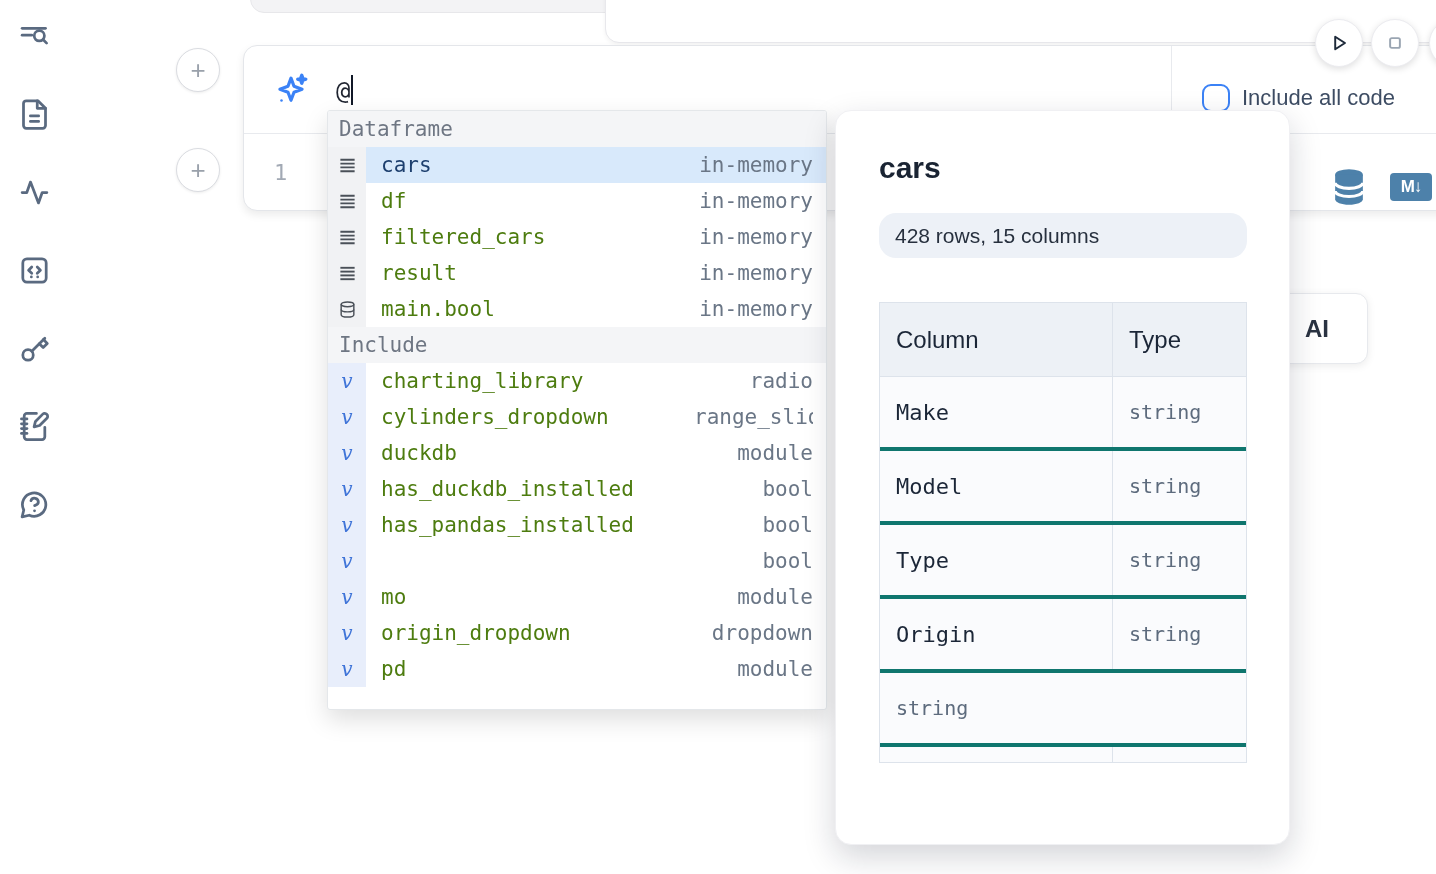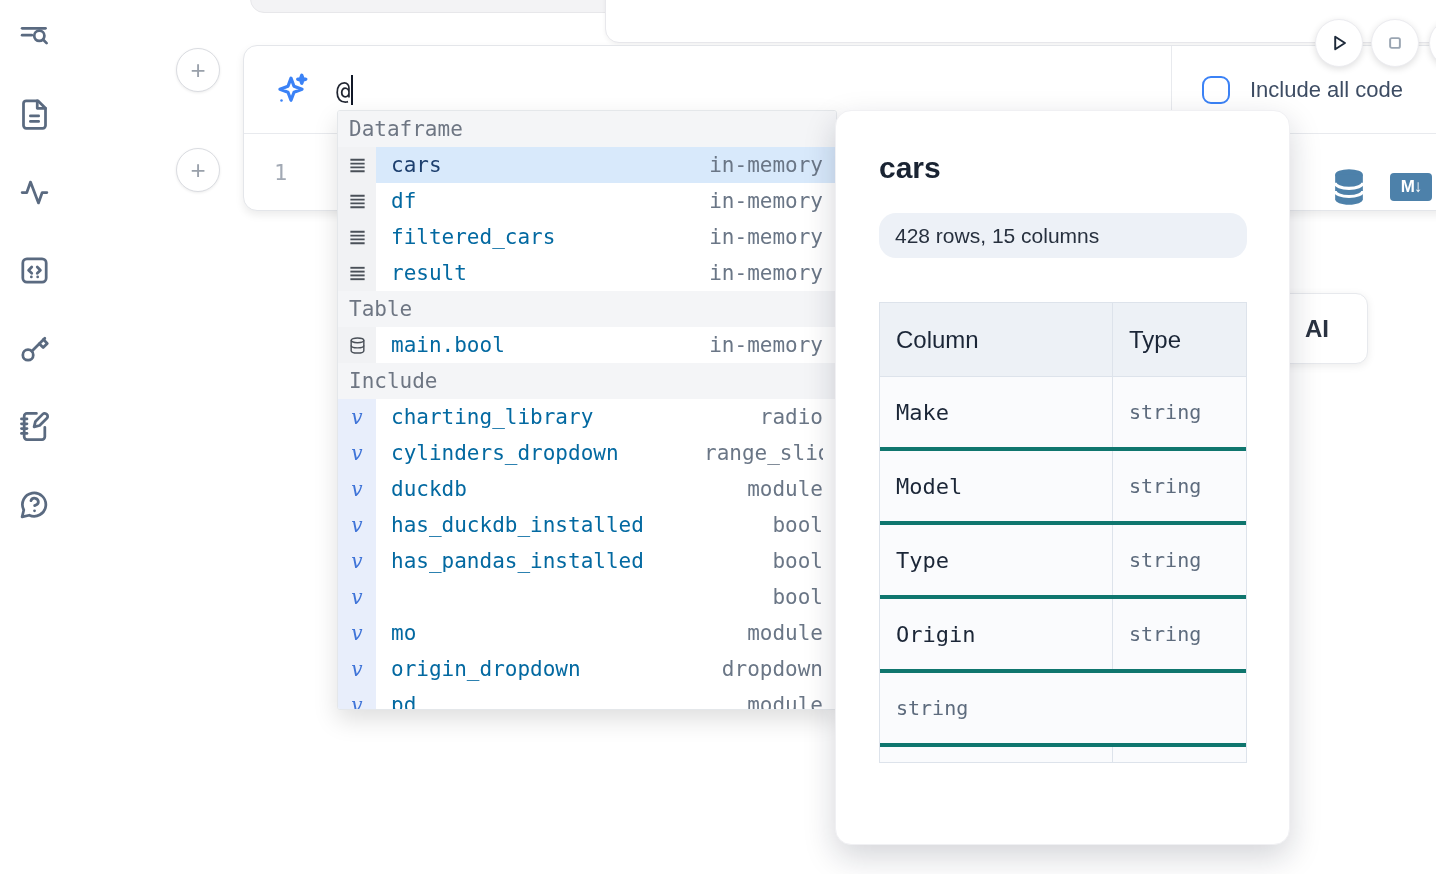--- a/index.html
+++ b/index.html
@@ -26,22 +26,22 @@
           background:#fff; border:1px solid #e4e6ea; border-radius:14px;
           box-shadow:0 4px 9px rgba(0,0,0,.08); z-index:2; }
   #prompt-row { position:relative; height:88px; display:flex; align-items:center;
                 border-bottom:1px solid #e8eaee; }
   #sparkles { margin-left:28px; width:38px; height:38px; color:#3b82f6; }
   #prompt-text { margin-left:26px; font-family:"DejaVu Sans Mono", monospace;
                  font-size:24px; color:#1f2430; }
   #caret { display:inline-block; width:2px; height:30px; background:#111827;
            vertical-align:-6px; margin-left:1px; }
   #prompt-divider { position:absolute; left:927px; top:0; height:87px; border-left:1px solid #e8eaee; }
-  #include-group { position:absolute; left:958px; top:0; height:87px; display:flex;
-                   align-items:center; gap:20px; }
+  #include-group { position:absolute; left:958px; top:8px; height:87px; display:flex;
+                   align-items:center; gap:12px; }
   #include-checkbox { width:28px; height:28px; border:2px solid #3b82f6; border-radius:9px;
                       background:#fff; cursor:pointer; }
   #include-label { font-size:22px; color:#3d4c63; }
 
   #code-row { position:relative; height:77px; display:flex; align-items:center; }
   #line-number { margin-left:30px; font-family:"DejaVu Sans Mono", monospace;
                  font-size:22px; color:#a2a9b4; }
   #code-actions { position:absolute; left:1086px; top:33px; height:40px; display:flex;
                   align-items:center; gap:22px; }
   #db-big-icon svg { width:38px; height:40px; display:block; }
@@ -63,36 +63,36 @@
   #btn-run { left:1315px; } #btn-stop { left:1371px; } #btn-extra { left:1429px; }
 
   
   #ai-button { position:absolute; left:1140px; top:293px; width:228px; height:71px;
                background:#fff; border:1px solid #e7e9ed; border-radius:12px;
                box-shadow:0 2px 8px rgba(0,0,0,.08); z-index:4; display:flex;
                align-items:center; justify-content:flex-end; padding-right:38px;
                font-size:24px; font-weight:bold; color:#2a3342; cursor:pointer; }
 
   
-  #autocomplete { position:absolute; left:337px; top:110px; width:500px; height:600px;
+  #autocomplete { position:absolute; left:327px; top:110px; width:500px; height:600px;
                   background:#fff; border:1px solid #e4e7ea; border-radius:3px;
                   box-shadow:0 10px 25px rgba(0,0,0,.13); overflow:hidden; z-index:7;
                   font-family:"DejaVu Sans Mono", monospace; font-size:21px; }
   .ac-header { height:36px; line-height:36px; background:#f4f5f7; color:#6e7683;
                padding-left:11px; }
   .ac-item { display:flex; height:36px; cursor:pointer; }
   .ac-gutter { flex:none; width:38px; background:#f1f2f4; display:flex; align-items:center;
                justify-content:center; color:#4a5058; }
   .ac-gutter.var { background:#e8eefb; }
   .ac-gutter svg { width:19px; height:19px; }
   .v-glyph { font-family:"DejaVu Serif", serif; font-style:italic; font-size:20px; color:#3f74d8; }
   .ac-content { flex:1; display:flex; align-items:center; padding:0 13px 0 15px; background:#fff;
                 min-width:0; }
   .ac-item.selected .ac-content { background:#d8e9fb; }
-  .ac-name { color:#0369a1; white-space:nowrap; }
+  .ac-name { color:#4d7c0f; white-space:nowrap; }
   .ac-item.selected .ac-name { color:#1d3f6e; }
   .ac-type { margin-left:auto; color:#6a7686; white-space:nowrap; }
   .ac-type.clip { overflow:hidden; max-width:119px; text-align:left; flex:none; }
 
   
   #preview-panel { position:absolute; left:835px; top:110px; width:455px; height:735px;
                    background:#fff; border:1px solid #f0f0f3; border-radius:16px;
                    box-shadow:0 12px 32px rgba(15,23,42,.18); z-index:8; padding:40px 0 0 43px; }
   #panel-title { font-size:30px; font-weight:bold; color:#1a2433; }
   #panel-source { margin-top:10px; font-size:20px; color:#6b7a8f; }
@@ -274,21 +274,20 @@
             <path d="M2.5 8h15"></path>
             <path d="M2.5 12h15"></path>
             <path d="M2.5 16h15"></path>
           </svg>
         </span>
         <span class="ac-content">
           <span class="ac-name">result</span>
           <span class="ac-type">in-memory</span>
         </span>
       </div>
-      <div class="ac-header">Table</div>
       <div class="ac-item">
         <span class="ac-gutter">
           <svg viewBox="0 0 24 24" fill="none" stroke="currentColor" stroke-width="1.8">
             <ellipse cx="12" cy="5.5" rx="8" ry="3"></ellipse>
             <path d="M4 5.5v13c0 1.7 3.6 3 8 3s8-1.3 8-3v-13"></path>
             <path d="M4 12c0 1.7 3.6 3 8 3s8-1.3 8-3"></path>
           </svg>
         </span>
         <span class="ac-content">
           <span class="ac-name">main.bool</span>

